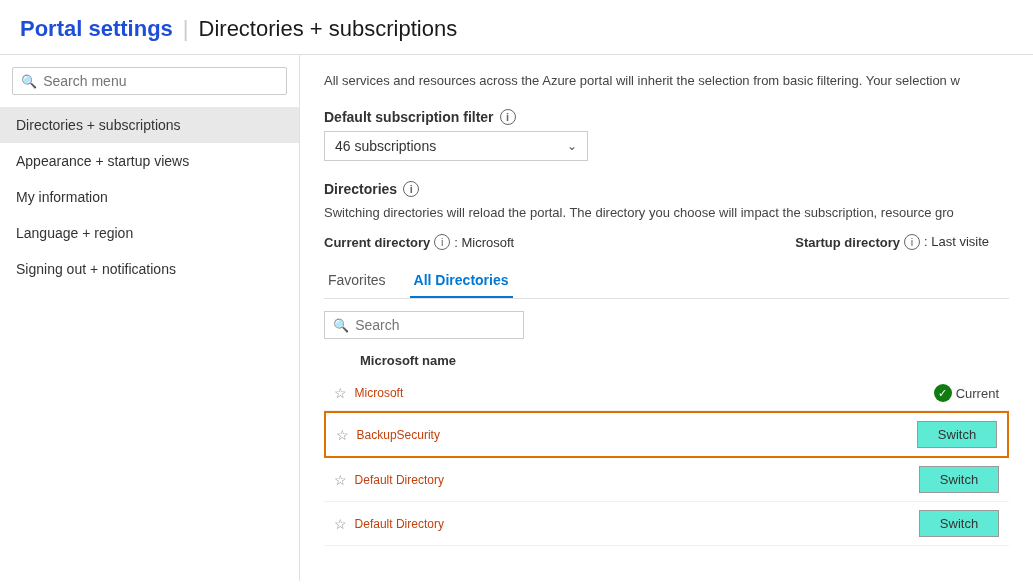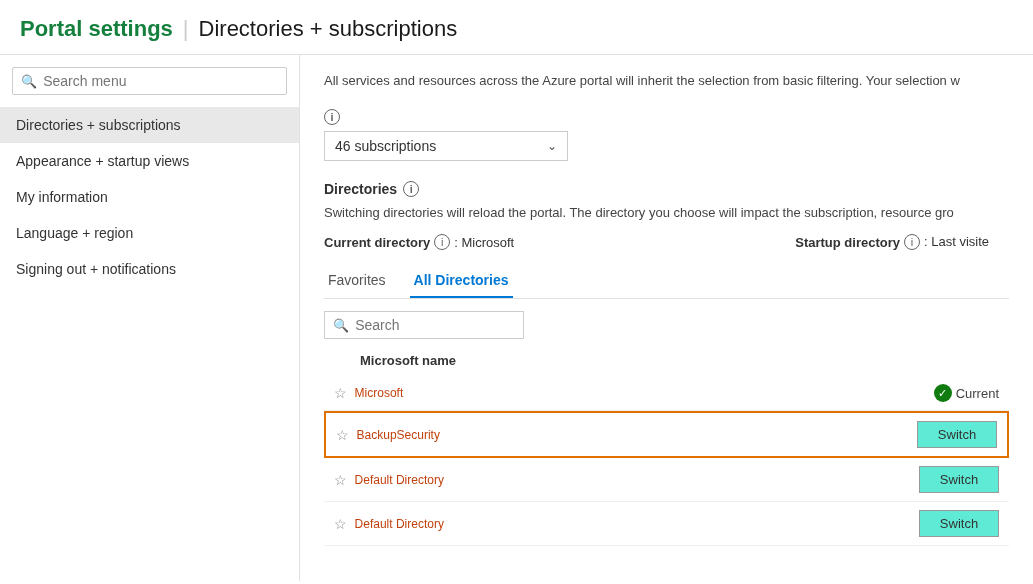--- a/index.html
+++ b/index.html
@@ -14,21 +14,21 @@
     }
     .header {
       padding: 16px 20px 12px 20px;
       border-bottom: 1px solid #e0e0e0;
       display: flex;
       align-items: center;
     }
     .header-title {
       font-size: 22px;
       font-weight: 600;
-      color: #15803d;
+      color: #1d4ed8;
     }
     .header-separator {
       color: #ccc;
       margin: 0 10px;
       font-size: 22px;
       font-weight: 300;
     }
     .header-subtitle {
       font-size: 22px;
       font-weight: 300;
@@ -109,21 +109,21 @@
       color: #666;
       font-style: normal;
       cursor: pointer;
     }
     .dropdown-select {
       display: flex;
       align-items: center;
       justify-content: space-between;
       border: 1px solid #ccc;
       padding: 6px 10px;
-      width: 244px;
+      width: 264px;
       cursor: pointer;
       font-size: 14px;
       margin-bottom: 20px;
       background: #fff;
     }
     .dropdown-arrow {
       font-size: 12px;
       color: #555;
     }
     .directories-section {
@@ -283,20 +283,21 @@
         <div class="nav-item">My information</div>
         <div class="nav-item">Language + region</div>
         <div class="nav-item">Signing out + notifications</div>
       </div>
   </div>
 
   <div class="main-content">
     <p class="description-text">All services and resources across the Azure portal will inherit the selection from basic filtering. Your selection w</p>
 
     <div class="section-label">
+      <span>Default subscription filter</span>
       <span class="info-icon">i</span>
     </div>
     <div class="dropdown-select">
       <span>46 subscriptions</span>
       <span class="dropdown-arrow">⌄</span>
     </div>
 
     <div class="directories-section">
       <div class="section-label">
         <span>Directories</span>

